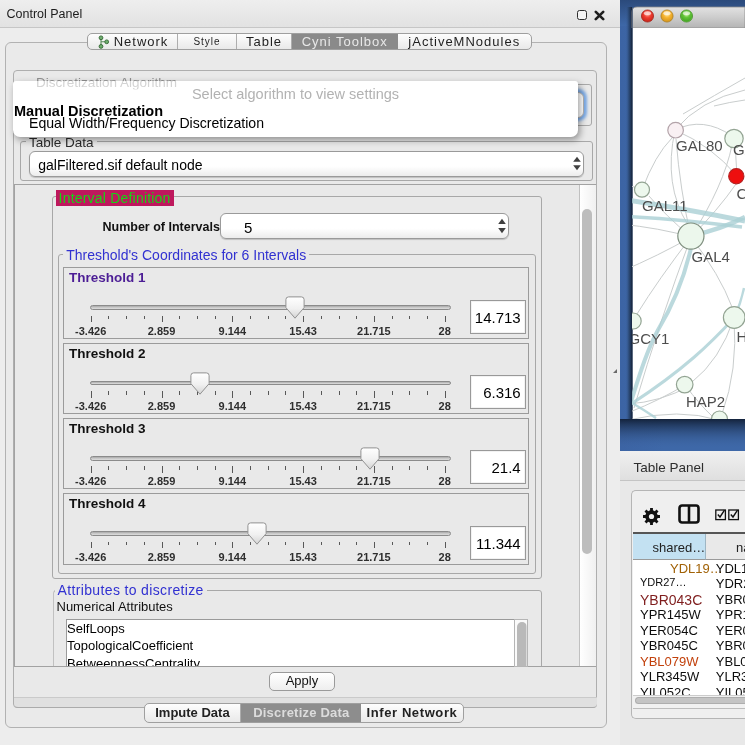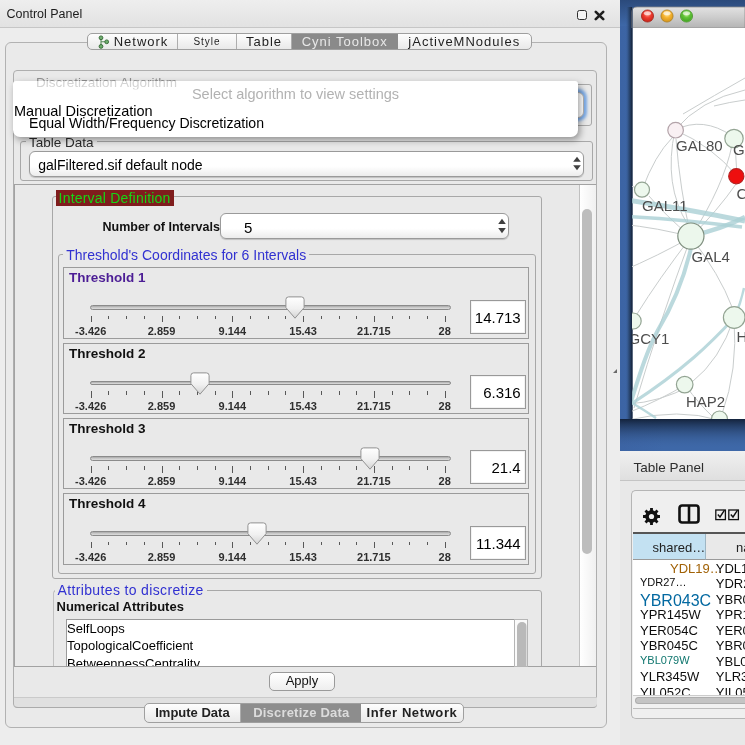--- a/index.html
+++ b/index.html
@@ -43,21 +43,21 @@
     <path d="M5 0.8 L8.8 5.8 H1.2 Z" fill="#404040"></path>
     <path d="M5 14.2 L1.2 9.2 H8.8 Z" fill="#404040"></path>
   </svg>
 
 <div class="abs" style="left:14px;top:184px;width:581.5px;height:483px;border:1px solid #a2a2a2;background:#e9e9e9;overflow:hidden"></div>
 
 <div class="abs" style="left:578.5px;top:185px;width:17px;height:481px;background:linear-gradient(90deg,#ffffff,#f0f0f0);border-left:1px solid #c0c0c0"></div>
 <div class="abs" style="left:582px;top:209px;width:9.5px;height:345px;background:#bdbdbd;border-radius:5px"></div>
 
 <div class="abs" style="left:52.4px;top:196px;width:490px;height:382.7px;border:1px solid #a8a8a8;border-radius:3px"></div>
-<div class="abs" style="left:55.6px;top:189.5px;background:#7f1d1d;padding:0 3px;font-size:14px;letter-spacing:0.2px;color:#15d615">Interval Definition</div>
+<div class="abs" style="left:55.6px;top:189.5px;background:#be185d;padding:0 3px;font-size:14px;letter-spacing:0.2px;color:#15d615">Interval Definition</div>
 
 <div class="abs" style="left:102.5px;top:220px;font-size:12.5px;font-weight:700;color:#111">Number of Intervals</div>
 <div class="abs" style="left:220.4px;top:213.3px;width:289px;height:25.7px;border:1px solid #9a9a9a;border-radius:6px;background:linear-gradient(#ffffff 60%,#ececec);box-shadow:0 1px 1px rgba(0,0,0,0.18)"></div>
 <div class="abs" style="left:244px;top:218.8px;font-size:15px;color:#000">5</div>
 <svg class="abs" style="left:496.8px;top:218px" width="10" height="16" viewBox="0 0 10 16">
     <path d="M5 0.8 L8.8 6 H1.2 Z" fill="#404040"></path>
     <path d="M5 15.2 L1.2 10 H8.8 Z" fill="#404040"></path>
   </svg>
 
 <div class="abs" style="left:58.3px;top:253.5px;width:478px;height:320.5px;border:1px solid #a8a8a8;border-radius:3px"></div>
@@ -227,41 +227,41 @@
         <stop offset="1" stop-color="#d4d4d4"></stop>
       </linearGradient>
     </defs>
 <path d="M3.6 0.9 H16.4 Q19.1 0.9 19.1 3.6 V11.6 L10 22.2 L0.9 11.6 V3.6 Q0.9 0.9 3.6 0.9 Z" fill="url(#thg493)" stroke="#929292" stroke-width="1"></path>
   </svg>
 <div style="position:absolute;left:470.2px;top:525.7px;width:56px;height:34px;border:1px solid #999999;background:#fff;box-sizing:border-box;box-shadow:inset 0 0 0 1px #f2f2f2"></div>
 <div style="position:absolute;left:470.2px;top:534.7px;width:50.5px;text-align:right;font-size:15px;color:#000">11.344</div>
 
 <div class="abs" style="left:53.4px;top:589.5px;width:489px;height:90px;border:1px solid #a8a8a8;border-radius:3px;clip-path:inset(0 0 13px 0)"></div>
 <div class="abs" style="left:54.6px;top:582.3px;background:#e9e9e9;padding:0 3px;font-size:14px;letter-spacing:0.35px;color:#3131d1">Attributes to discretize</div>
-<div class="abs" style="left:56.5px;top:599.2px;font-size:13px;font-weight:700;color:#111">Numerical Attributes</div>
+<div class="abs" style="left:56.5px;top:599.2px;font-size:13px;font-weight:400;color:#111">Numerical Attributes</div>
 <div class="abs" style="left:66px;top:619px;width:448px;height:48px;border:1px solid #9a9a9a;border-right:none;background:#fff"></div>
 <div class="abs" style="left:67px;top:620.6px;font-size:13px;color:#000">SelfLoops</div>
 <div class="abs" style="left:67px;top:638.3px;font-size:13px;color:#000">TopologicalCoefficient</div>
 <div class="abs" style="left:67px;top:656.1px;font-size:13px;color:#000;clip-path:inset(0 0 5px 0)">BetweennessCentrality</div>
 <div class="abs" style="left:514px;top:619px;width:14px;height:48px;border:1px solid #b5b5b5;background:#fafafa"></div>
 <div class="abs" style="left:517px;top:622px;width:9.5px;height:45px;background:#b9b9b9;border-radius:5px 5px 0 0;clip-path:inset(0 0 1px 0)"></div>
 
 <div class="abs" style="left:268.9px;top:671.6px;width:66px;height:19px;border:1px solid #9a9a9a;border-radius:5px;background:linear-gradient(#ffffff,#eeeeee);display:flex;align-items:center;justify-content:center;padding-bottom:2px;font-size:13px;color:#111">Apply</div>
 
 <div class="abs" style="left:13.5px;top:696.5px;width:583px;height:11px;background:#e0e0e0;border-top:1px solid #cacaca;border-bottom:1px solid #ababab;border-radius:0 0 4px 4px"></div>
 
 <div class="abs" style="left:143.6px;top:702.5px;width:320px;height:20px;border:1px solid #9f9f9f;border-radius:5px;background:linear-gradient(#fdfdfd,#e9e9e9);overflow:hidden;display:flex">
   <div style="width:96.7px;border-right:1px solid #adadad;display:flex;align-items:center;justify-content:center;font-size:13px;font-weight:700;color:#222">Impute Data</div>
   <div style="width:120px;background:#8d8d8d;display:flex;align-items:center;justify-content:center;font-size:13px;font-weight:700;letter-spacing:0.2px;color:#dcdcdc">Discretize Data</div>
   <div style="flex:1;display:flex;align-items:center;justify-content:center;font-size:13px;font-weight:700;letter-spacing:0.6px;color:#222">Infer Network</div>
 </div>
 
 <div class="abs" style="left:13px;top:81px;width:565px;height:56px;background:#fff;border-radius:3px 3px 7px 7px;box-shadow:2px 3px 7px rgba(0,0,0,0.38);z-index:20"></div>
 <div class="abs" style="left:13px;top:85.5px;width:565px;text-align:center;font-size:14.5px;color:#b2b2b2;z-index:21">Select algorithm to view settings</div>
-<div class="abs" style="left:14px;top:102.6px;font-size:14.5px;font-weight:400;color:#000;z-index:21">Manual Discretization</div>
+<div class="abs" style="left:14px;top:102.6px;font-size:14.5px;font-weight:700;color:#000;z-index:21">Manual Discretization</div>
 <div class="abs" style="left:29px;top:115.4px;font-size:14.1px;color:#000;z-index:21">Equal Width/Frequency Discretization</div>
 
 <div class="abs" style="left:36px;top:74.5px;font-size:13.5px;color:#8f8f8f;z-index:19">Discretization Algorithm</div>
 <div class="abs" style="left:36px;top:74.5px;font-size:13.5px;color:#d4d4d4;z-index:22;clip-path:inset(6.5px 0 0 0)">Discretization Algorithm</div>
 
 <svg class="abs" style="left:611px;top:368px" width="8" height="8" viewBox="0 0 8 8">
     <path d="M6 1 L2 5 L6 5 Z" fill="#6a6a6a"></path>
   </svg>
 
 <svg style="position:absolute;left:620px;top:0" width="125" height="451" viewBox="0 0 125 451">
@@ -399,28 +399,28 @@
 
 <div class="abs" style="left:633px;top:532px;width:112px;height:164px;background:#fff;border-top:2px solid #555"></div>
 <div class="abs" style="left:633px;top:534px;width:73px;height:25.5px;background:#c3e1f2;border-right:1px solid #9eb6c4;border-bottom:1px solid #9a9a9a"></div>
 <div class="abs" style="left:652.5px;top:539.5px;font-size:13px;color:#222">shared…</div>
 <div class="abs" style="left:706px;top:534px;width:39px;height:25.5px;background:#e9e9e9;border-bottom:1px solid #9a9a9a"></div>
 <div class="abs" style="left:736px;top:539.5px;font-size:13px;color:#222">na</div>
 <div style="position:absolute;left:670px;top:560.8px;font-size:13px;color:#a16207">YDL19…</div>
 <div style="position:absolute;left:715.8px;top:560.8px;font-size:13px;color:#0d0d0d">YDL19</div>
 <div style="position:absolute;left:640px;top:576.3px;font-size:11px;color:#0d0d0d">YDR27…</div>
 <div style="position:absolute;left:715.8px;top:576.3px;font-size:13px;color:#0d0d0d">YDR27</div>
-<div style="position:absolute;left:640px;top:591.8px;font-size:16px;color:#0369a1">YBR043C</div>
+<div style="position:absolute;left:640px;top:591.8px;font-size:14px;color:#7f1d1d">YBR043C</div>
 <div style="position:absolute;left:715.8px;top:591.8px;font-size:13px;color:#0d0d0d">YBR04</div>
 <div style="position:absolute;left:640px;top:607.3px;font-size:13px;color:#0d0d0d">YPR145W</div>
 <div style="position:absolute;left:715.8px;top:607.3px;font-size:13px;color:#0d0d0d">YPR14</div>
 <div style="position:absolute;left:640px;top:622.8px;font-size:13px;color:#0d0d0d">YER054C</div>
 <div style="position:absolute;left:715.8px;top:622.8px;font-size:13px;color:#0d0d0d">YER05</div>
 <div style="position:absolute;left:640px;top:638.3px;font-size:13px;color:#0d0d0d">YBR045C</div>
 <div style="position:absolute;left:715.8px;top:638.3px;font-size:13px;color:#0d0d0d">YBR04</div>
-<div style="position:absolute;left:640px;top:653.8px;font-size:11px;color:#0f766e">YBL079W</div>
+<div style="position:absolute;left:640px;top:653.8px;font-size:13px;color:#c2410c">YBL079W</div>
 <div style="position:absolute;left:715.8px;top:653.8px;font-size:13px;color:#0d0d0d">YBL07</div>
 <div style="position:absolute;left:640px;top:669.3px;font-size:13px;color:#0d0d0d">YLR345W</div>
 <div style="position:absolute;left:715.8px;top:669.3px;font-size:13px;color:#0d0d0d">YLR34</div>
 <div style="position:absolute;left:640px;top:684.8px;font-size:13px;color:#0d0d0d">YIL052C</div>
 <div style="position:absolute;left:715.8px;top:684.8px;font-size:13px;color:#0d0d0d">YIL05</div>
 <div class="abs" style="left:633px;top:694.5px;width:112px;height:13.5px;background:#f1f1f1;border-top:1px solid #cccccc"></div>
 <div class="abs" style="left:634.7px;top:696.6px;width:115px;height:7.5px;background:#c4c4c4;border:1px solid #aeaeae;border-radius:5px 0 0 5px;border-right:none"></div>
 <div class="abs" style="left:633px;top:708px;width:112px;height:1px;background:#bdbdbd"></div>
 </body></html>

